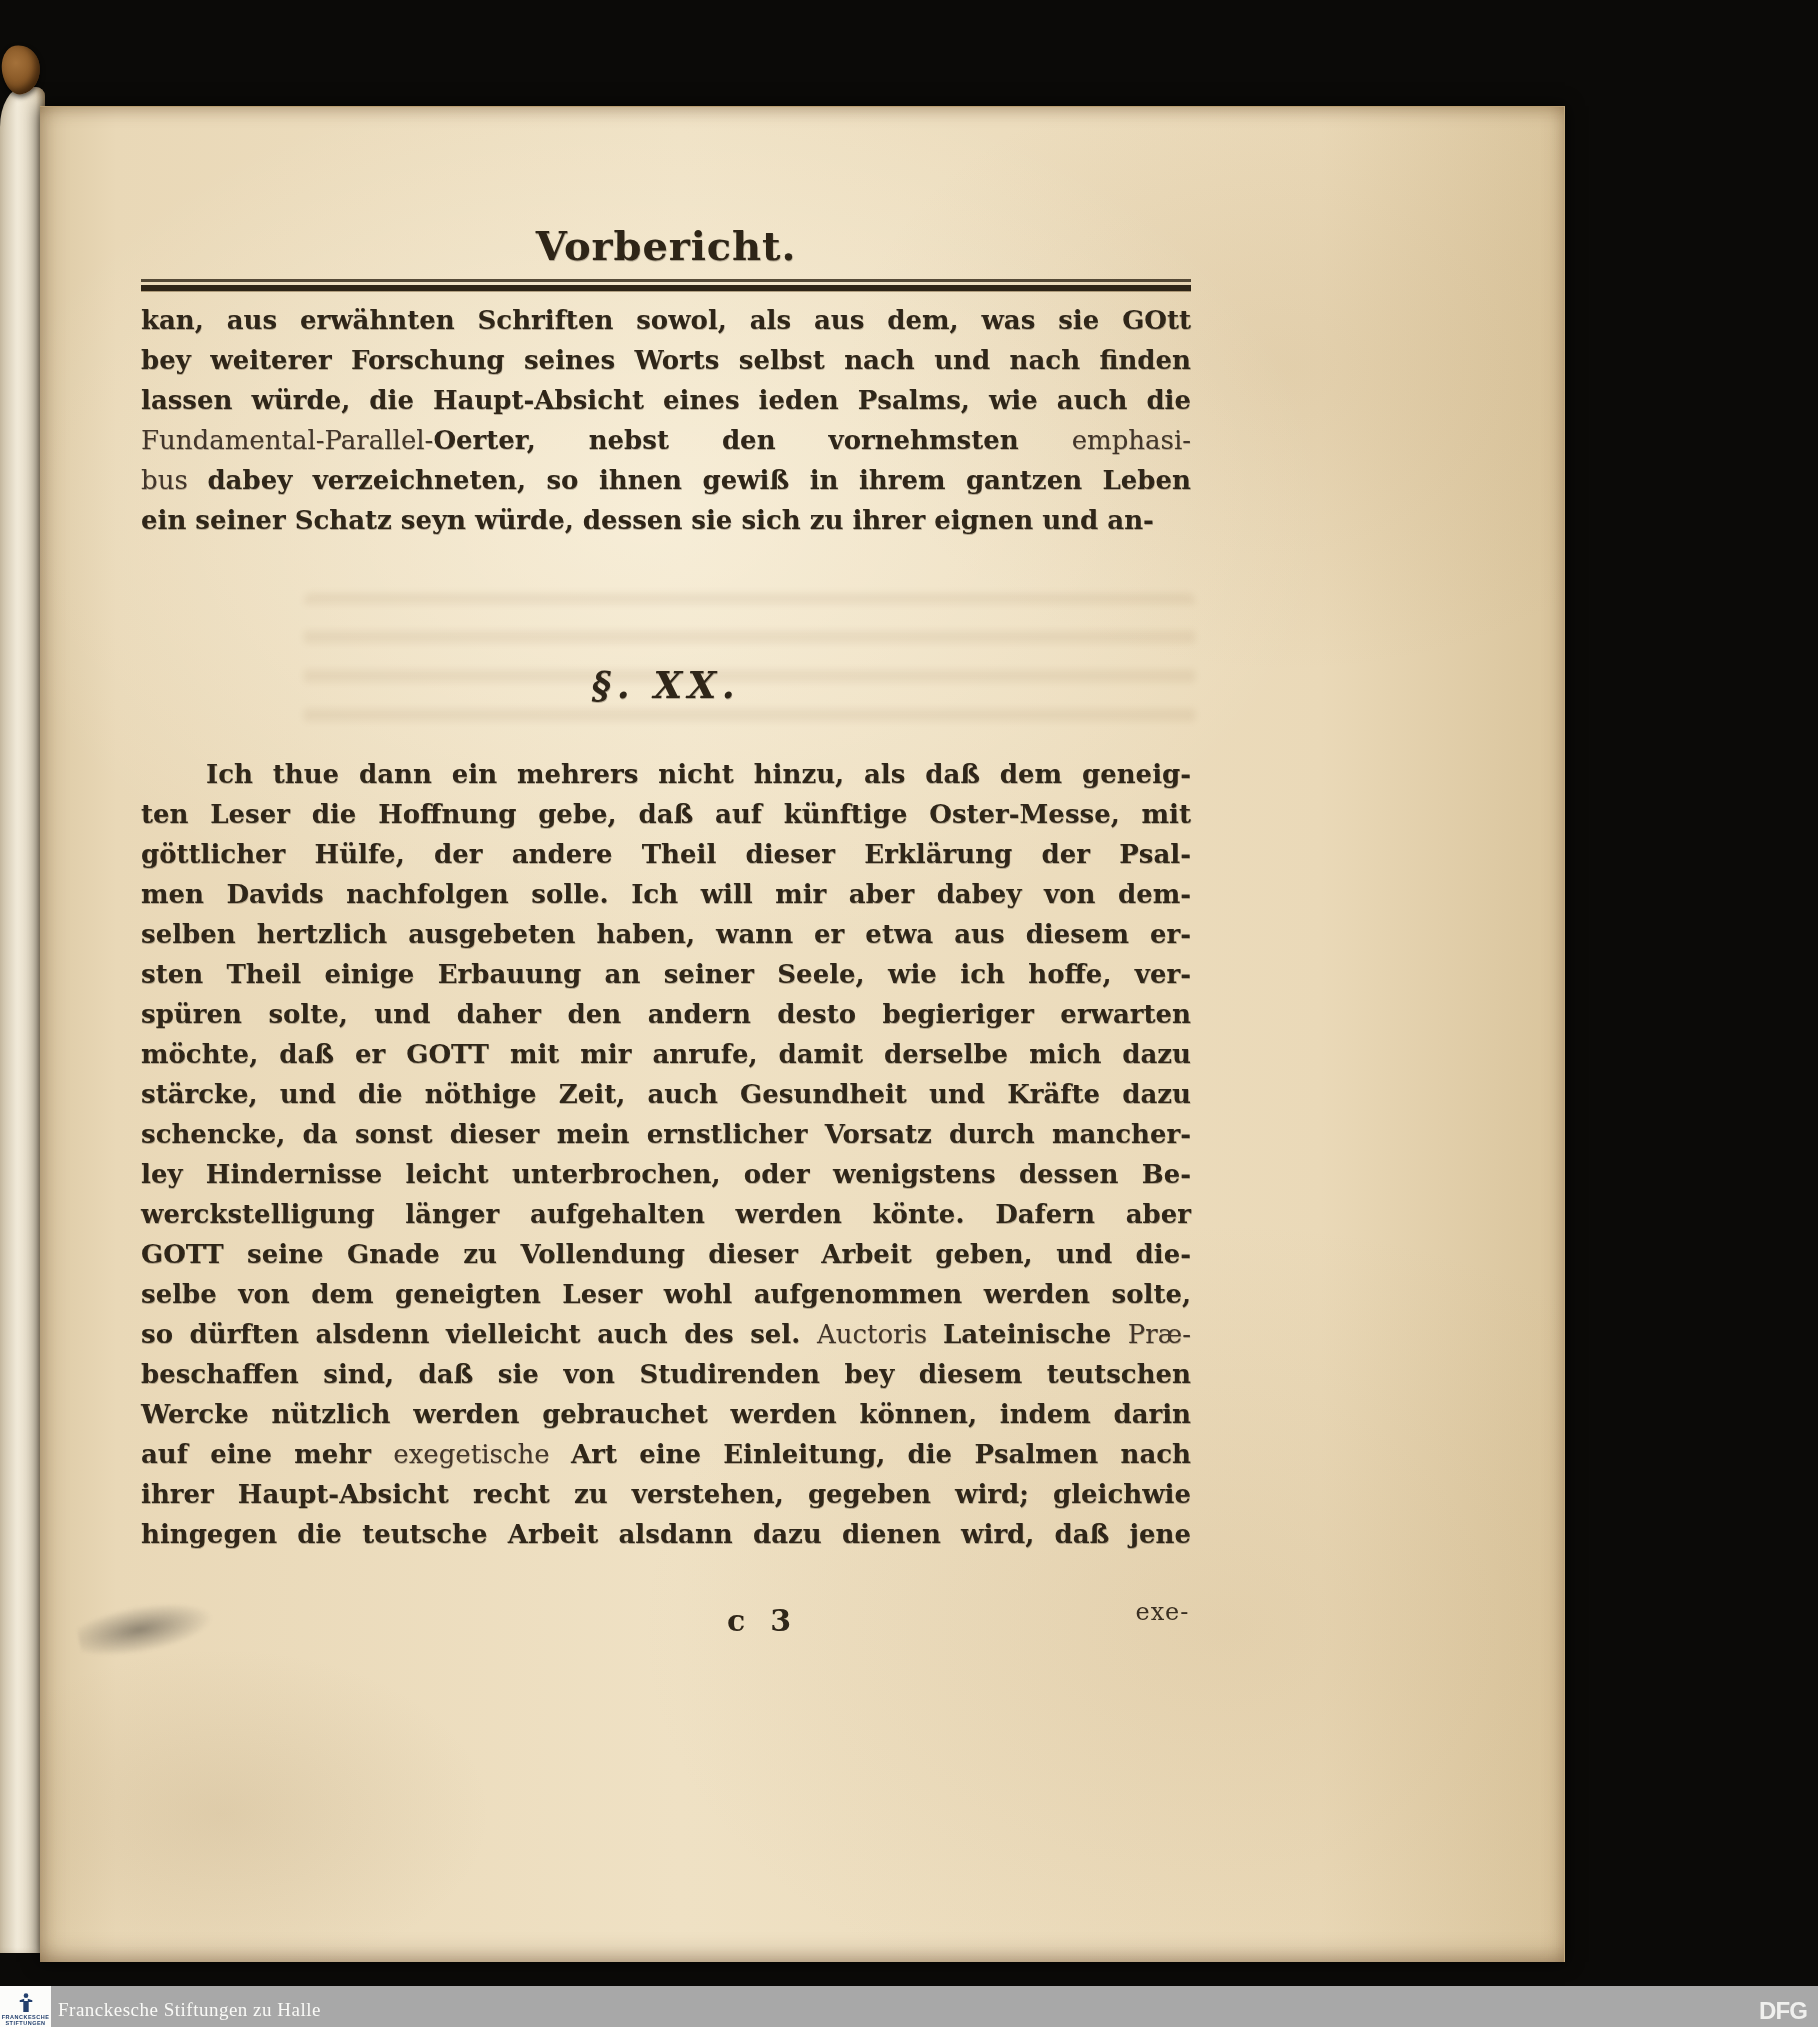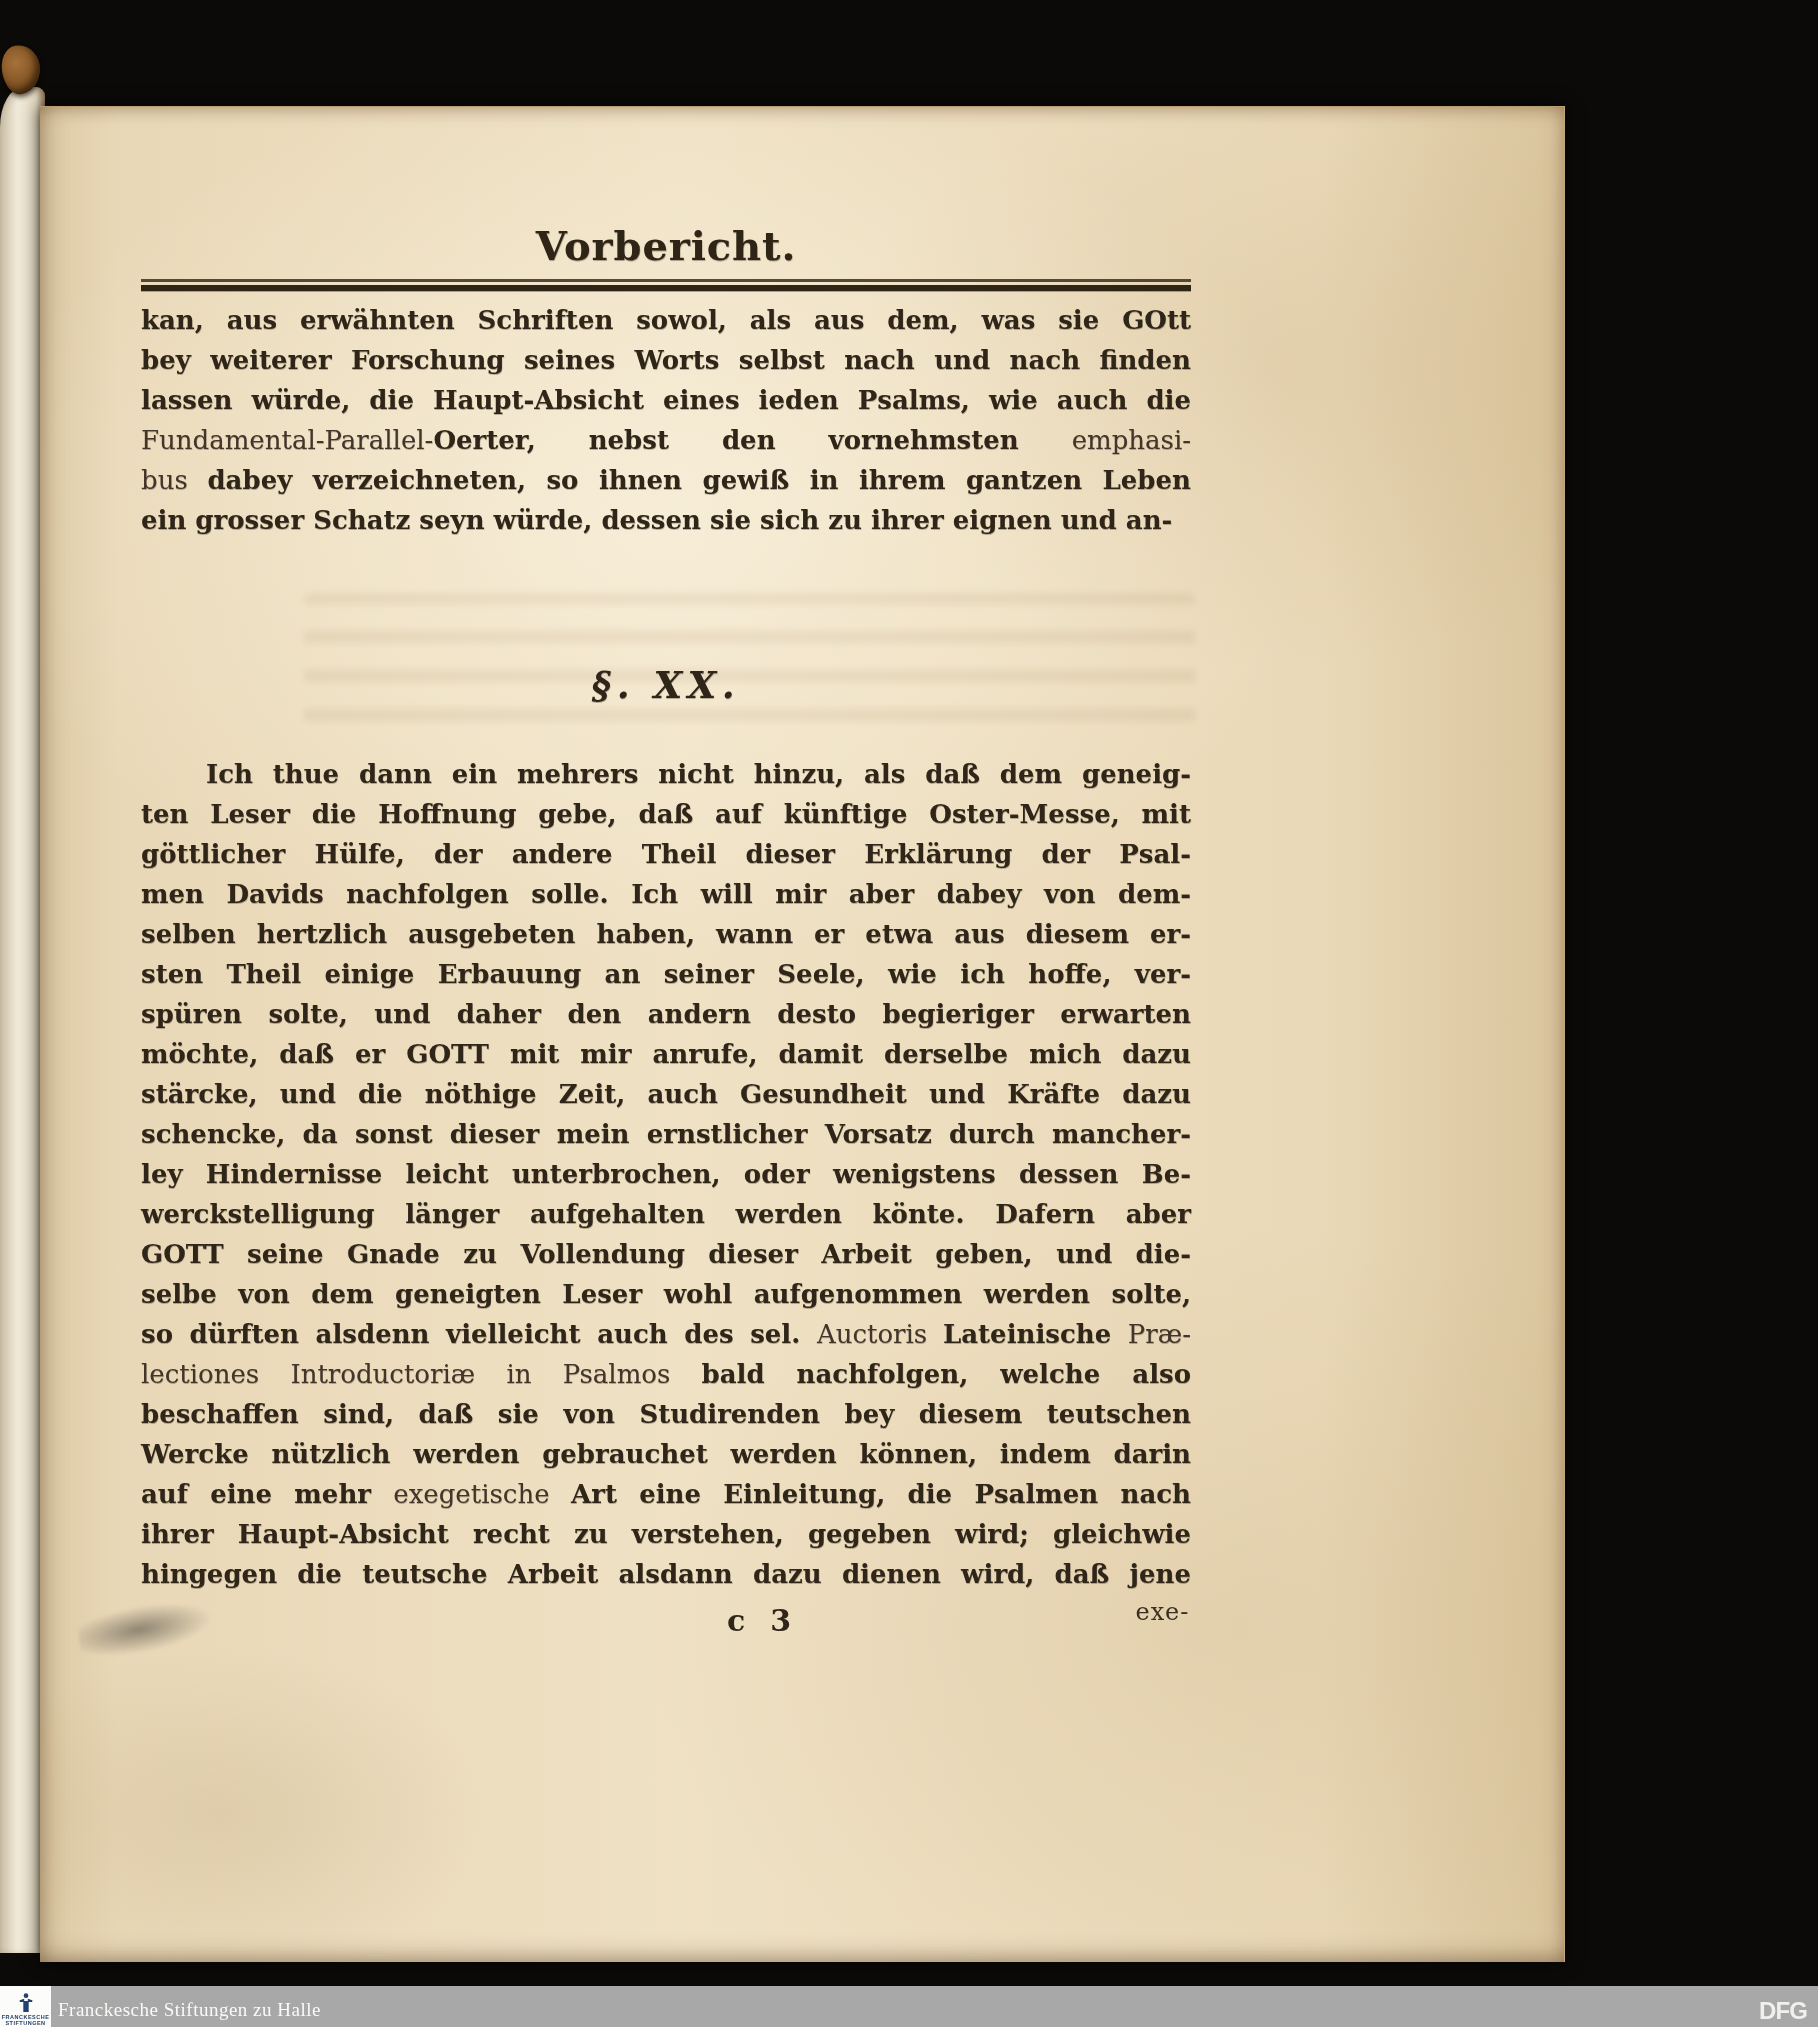--- a/index.html
+++ b/index.html
@@ -125,21 +125,21 @@
     <div class="column page-header">Vorbericht.</div>
     <div class="column rule-thin"></div>
     <div class="column rule-thick"></div>
 
     <div class="column textblock" id="p1-lines">
         <div class="line"><span class="frak">kan, aus erwähnten Schriften sowol, als aus dem, was sie GOtt</span></div>
         <div class="line"><span class="frak">bey weiterer Forschung seines Worts selbst nach und nach finden</span></div>
         <div class="line"><span class="frak">lassen würde, die Haupt-Absicht eines ieden Psalms, wie auch die</span></div>
         <div class="line"><span class="ant">Fundamental-Parallel-</span><span class="frak">Oerter, nebst den vornehmsten </span><span class="ant">emphasi-</span></div>
         <div class="line"><span class="ant">bus </span><span class="frak">dabey verzeichneten, so ihnen gewiß in ihrem gantzen Leben</span></div>
-        <div class="line"><span class="frak">ein grosser Schatz seyn würde, dessen sie sich zu ihrer eignen und an-</span></div>
+        <div class="line"><span class="frak">ein seiner Schatz seyn würde, dessen sie sich zu ihrer eignen und an-</span></div>
       </div>
 
     <div class="show-through"></div>
 
     <div class="column section-heading">§. XX.</div>
 
     <div class="column textblock" id="p2-lines">
         <div class="line"><span class="frak">Ich thue dann ein mehrers nicht hinzu, als daß dem geneig-</span></div>
         <div class="line"><span class="frak">ten Leser die Hoffnung gebe, daß auf künftige Oster-Messe, mit</span></div>
         <div class="line"><span class="frak">göttlicher Hülfe, der andere Theil dieser Erklärung der Psal-</span></div>
@@ -148,21 +148,20 @@
         <div class="line"><span class="frak">sten Theil einige Erbauung an seiner Seele, wie ich hoffe, ver-</span></div>
         <div class="line"><span class="frak">spüren solte, und daher den andern desto begieriger erwarten</span></div>
         <div class="line"><span class="frak">möchte, daß er GOTT mit mir anrufe, damit derselbe mich dazu</span></div>
         <div class="line"><span class="frak">stärcke, und die nöthige Zeit, auch Gesundheit und Kräfte dazu</span></div>
         <div class="line"><span class="frak">schencke, da sonst dieser mein ernstlicher Vorsatz durch mancher-</span></div>
         <div class="line"><span class="frak">ley Hindernisse leicht unterbrochen, oder wenigstens dessen Be-</span></div>
         <div class="line"><span class="frak">werckstelligung länger aufgehalten werden könte. Dafern aber</span></div>
         <div class="line"><span class="frak">GOTT seine Gnade zu Vollendung dieser Arbeit geben, und die-</span></div>
         <div class="line"><span class="frak">selbe von dem geneigten Leser wohl aufgenommen werden solte,</span></div>
         <div class="line"><span class="frak">so dürften alsdenn vielleicht auch des sel. </span><span class="ant">Auctoris </span><span class="frak">Lateinische </span><span class="ant">Præ-</span></div>
-        <div class="line"><span class="ant">lectiones Introductoriæ in Psalmos </span><span class="frak">bald nachfolgen, welche also</span></div>
         <div class="line"><span class="frak">beschaffen sind, daß sie von Studirenden bey diesem teutschen</span></div>
         <div class="line"><span class="frak">Wercke nützlich werden gebrauchet werden können, indem darin</span></div>
         <div class="line"><span class="frak">auf eine mehr </span><span class="ant">exegetische </span><span class="frak">Art eine Einleitung, die Psalmen nach</span></div>
         <div class="line"><span class="frak">ihrer Haupt-Absicht recht zu verstehen, gegeben wird; gleichwie</span></div>
         <div class="line"><span class="frak">hingegen die teutsche Arbeit alsdann dazu dienen wird, daß jene</span></div>
       </div>
 
     <div class="column textblock sig-line">
       <span class="signature-mark">c 3</span>
       <span class="catchword ant">exe-</span>

